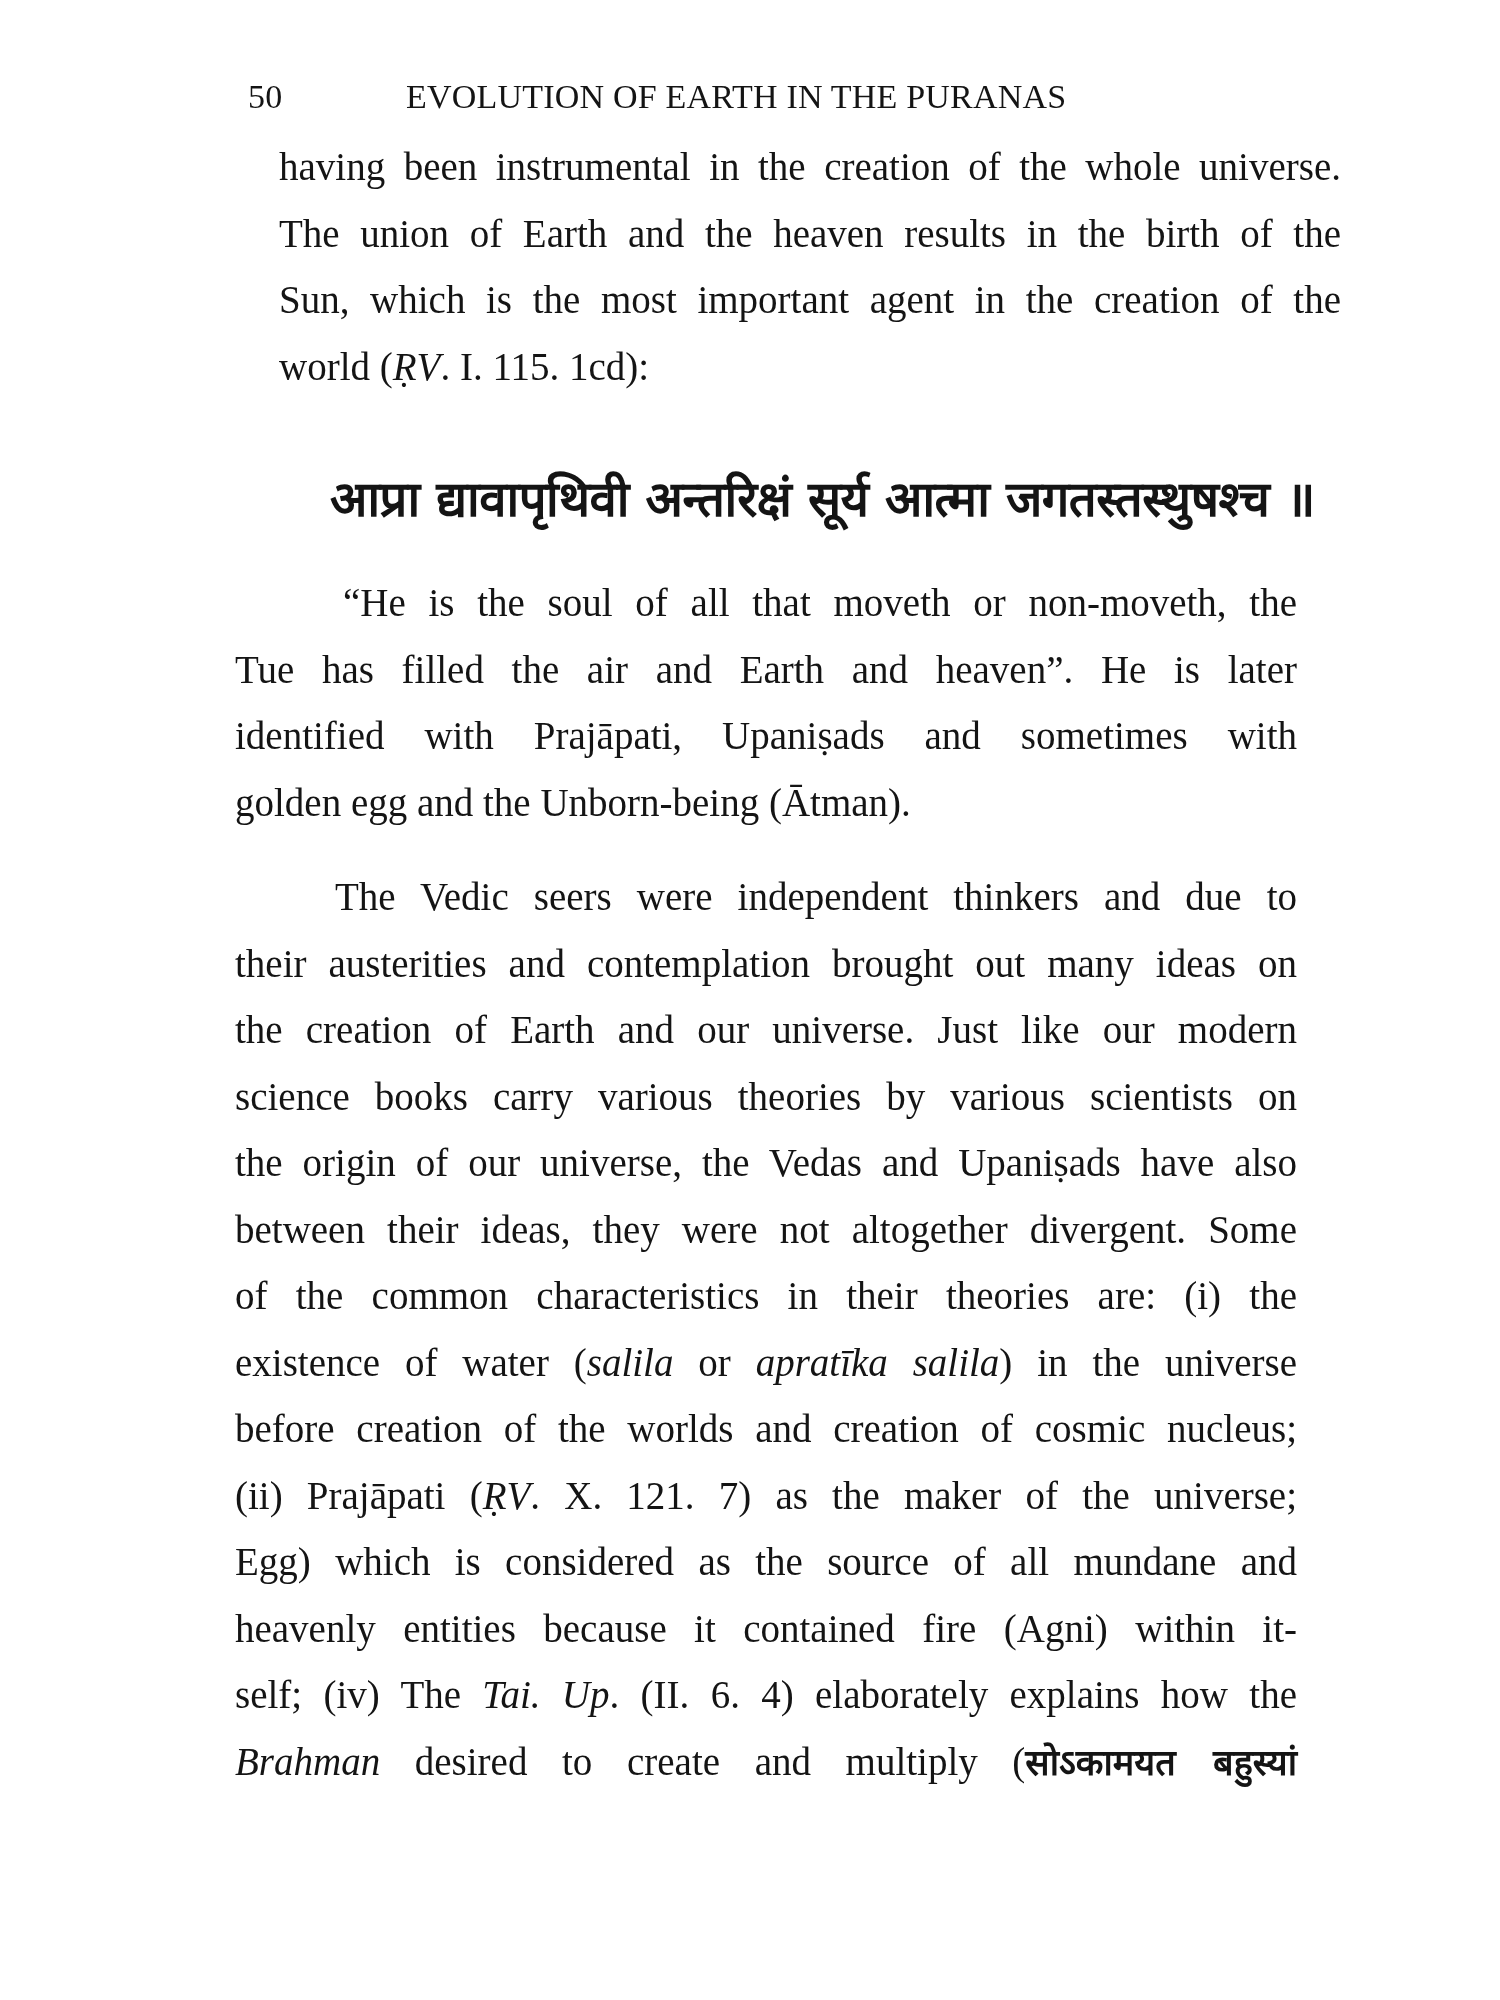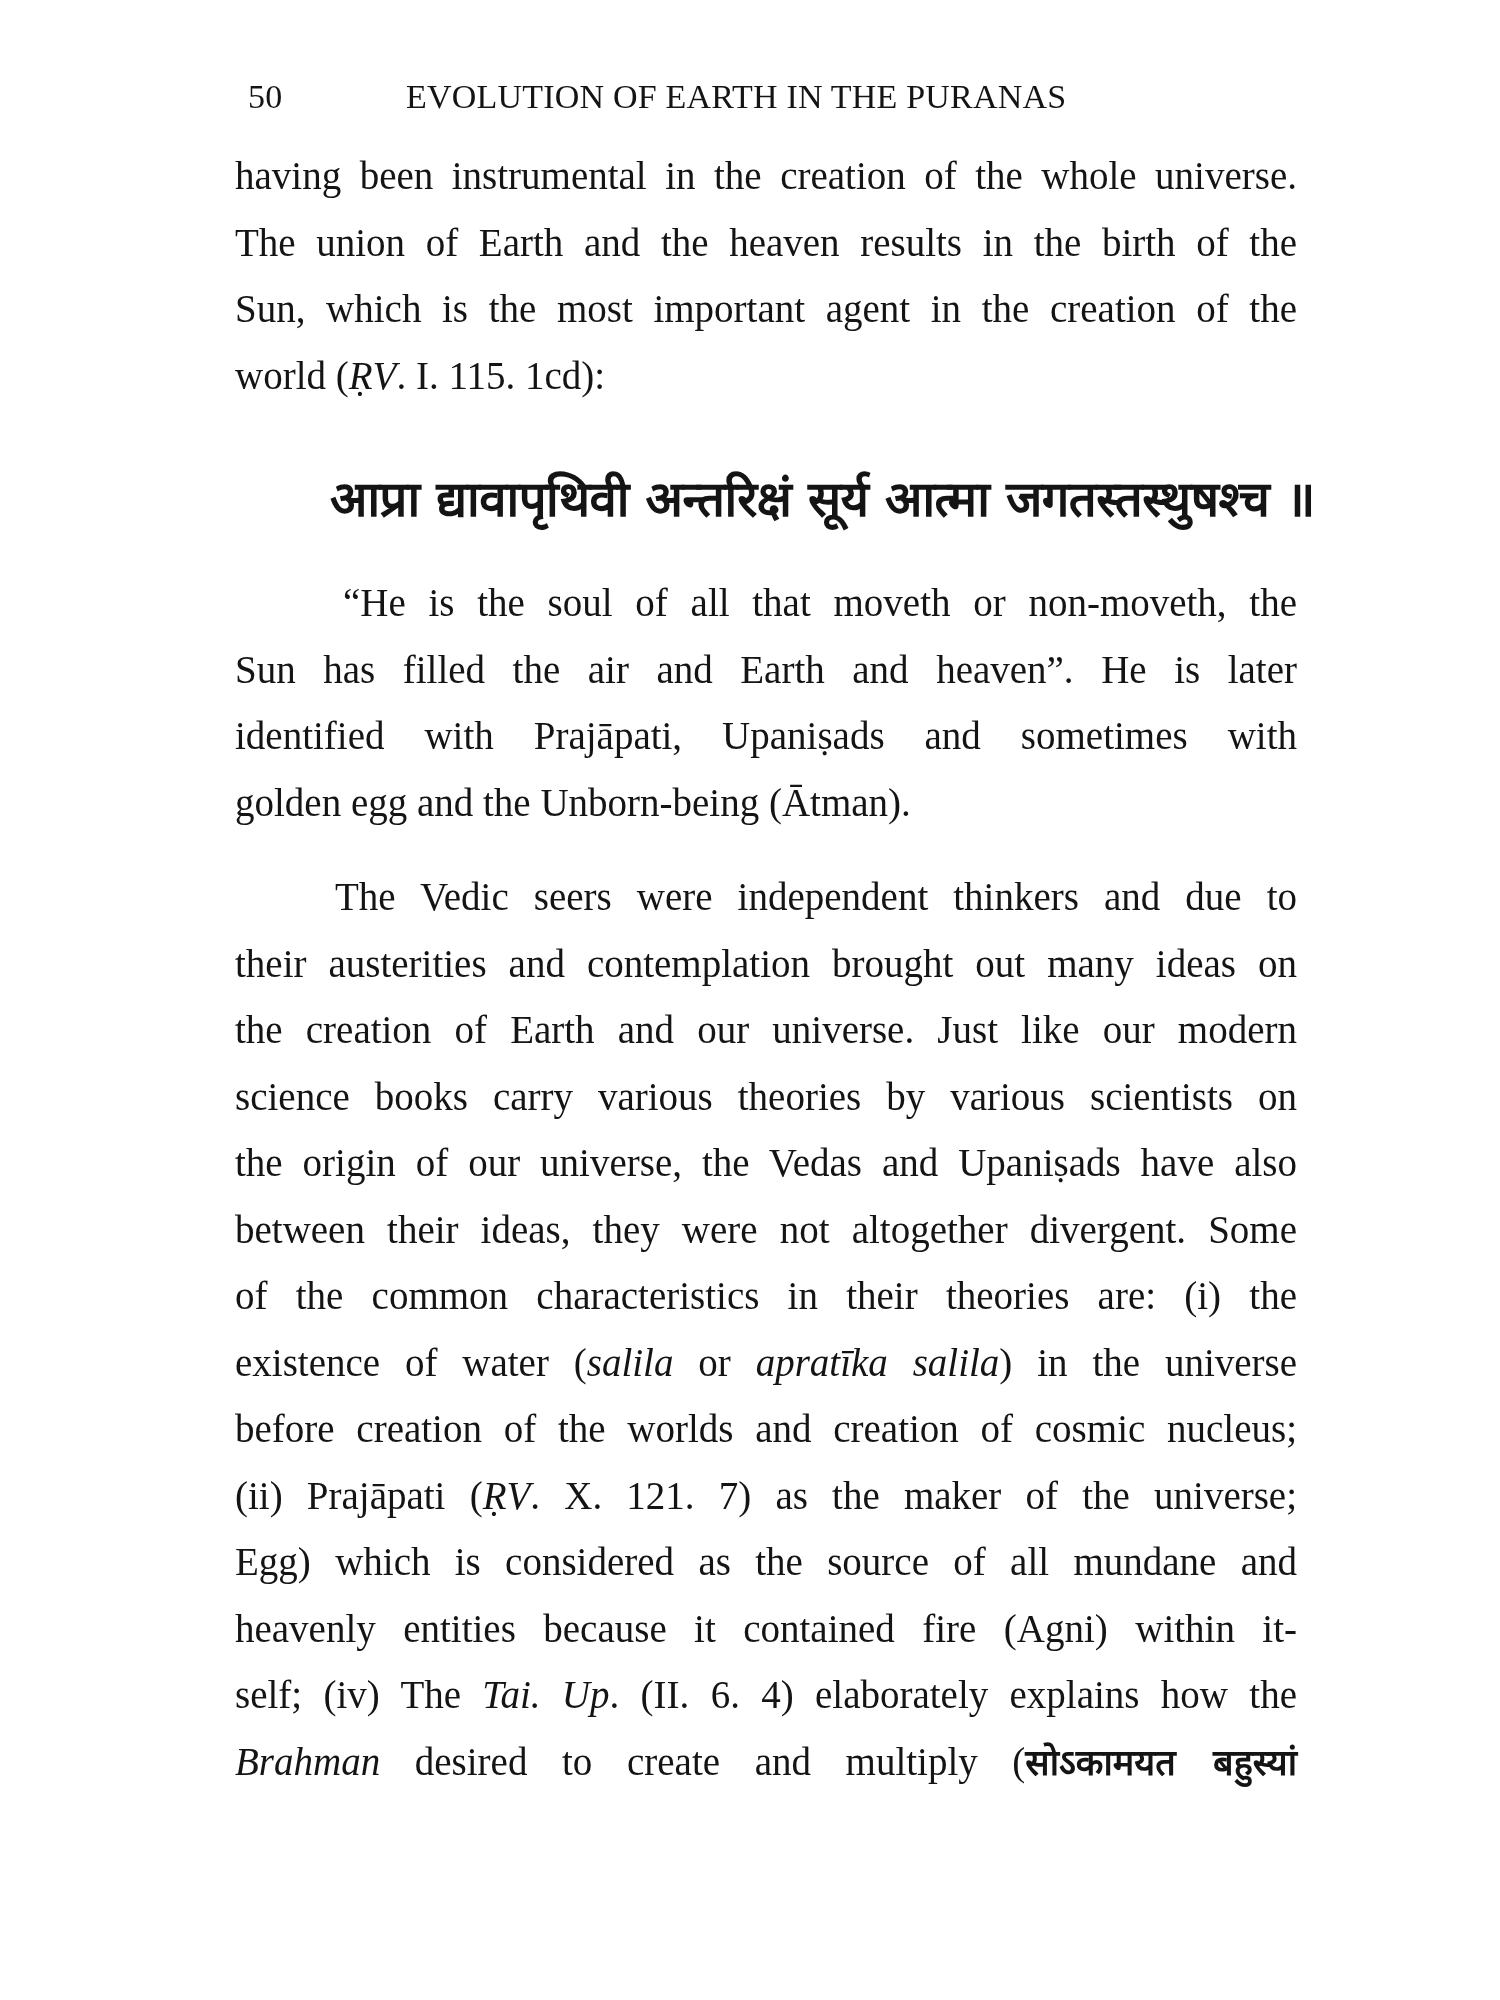--- a/index.html
+++ b/index.html
@@ -18,21 +18,21 @@
       position: absolute; left: 235px; width: 1062px;
       font-size: 39px; line-height: 66.5px;
     }
     .line {
       display: block; height: 66.5px; white-space: nowrap;
       text-align: justify; text-align-last: justify;
     }
     .line.last { text-align-last: left; }
     .line.indent { padding-left: 100px; }
     .line.indent-small { padding-left: 108px; }
-    .block1 { top: 143px; }
+    .block1 { top: 134px; margin-left: 44px; }
     .verse {
       position: absolute; top: 470px; left: 330px; width: 860px;
       font-family: "DejaVu Sans", sans-serif; font-size: 49px; line-height: 60px;
       white-space: nowrap; font-weight: bold; letter-spacing: -0.5px;
     }
     .block2 { top: 570px; }
     .block3 { top: 864px; }
     em, .it { font-style: italic; }
     .deva { font-family: "DejaVu Sans", sans-serif; font-size: 36px; font-weight: bold; }
   </style>
@@ -48,21 +48,21 @@
   <span class="line">having been instrumental in the creation of the whole universe.</span>
   <span class="line">The union of Earth and the heaven results in the birth of the</span>
   <span class="line">Sun, which is the most important agent in the creation of the</span>
   <span class="line last"><span>world (</span><span class="it">ṚV</span><span>. I. 115. 1cd):</span></span>
 </div>
 
 <div class="verse">आप्रा द्यावापृथिवी अन्तरिक्षं सूर्य आत्मा जगतस्तस्थुषश्च ॥</div>
 
 <div class="body-text block2">
   <span class="line indent-small">“He is the soul of all that moveth or non-moveth, the</span>
-  <span class="line">Sun has filled the air and Earth and heaven”. He is later</span>
+  <span class="line">Tue has filled the air and Earth and heaven”. He is later</span>
   <span class="line">identified with Prajāpati, Upaniṣads and sometimes with</span>
   <span class="line last">golden egg and the Unborn-being (Ātman).</span>
 </div>
 
 <div class="body-text block3">
   <span class="line indent">The Vedic seers were independent thinkers and due to</span>
   <span class="line">their austerities and contemplation brought out many ideas on</span>
   <span class="line">the creation of Earth and our universe. Just like our modern</span>
   <span class="line">science books carry various theories by various scientists on</span>
   <span class="line">the origin of our universe, the Vedas and Upaniṣads have also</span>

